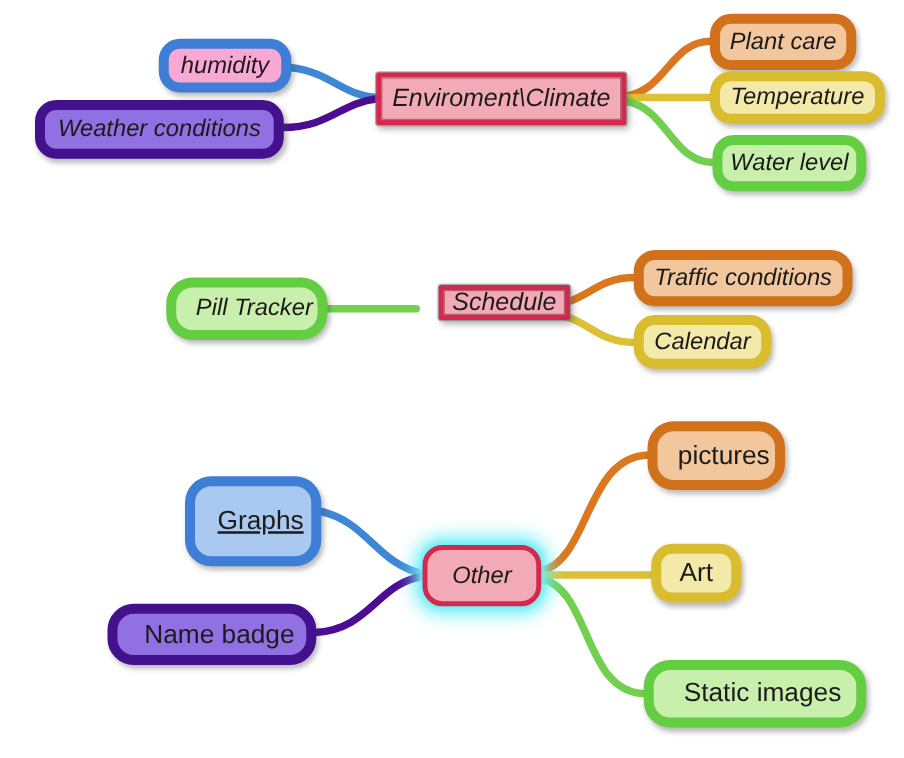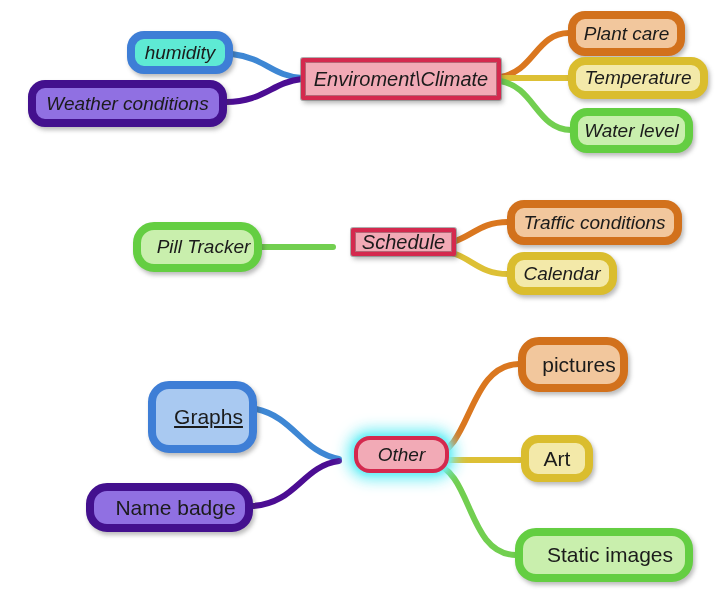--- a/index.html
+++ b/index.html
@@ -55,21 +55,21 @@
   #n-env        { left:301px; top:58px;  width:200px; height:42px; }
   #n-plant      { left:568px; top:11px;  width:117px; height:45px; }
   #n-temp       { left:568px; top:57px;  width:140px; height:42px; }
   #n-water      { left:570px; top:108px; width:123px; height:45px; }
   #n-pill       { left:133px; top:222px; width:129px; height:50px; }
   #n-schedule   { left:331px; top:228px; width:105px; height:28px;margin-left:20px; }
   #n-traffic    { left:507px; top:200px; width:175px; height:45px; }
   #n-calendar   { left:507px; top:252px; width:110px; height:43px; }
   #n-graphs     { left:148px; top:381px; width:109px; height:72px;text-decoration:underline; }
   #n-namebadge  { left:86px;  top:483px; width:167px; height:49px; }
-  #n-other      { left:338px; top:436px; width:95px;  height:37px;margin-left:16px; }
+  #n-other      { left:338px; top:436px; width:95px;  height:49px; }
   #n-pictures   { left:518px; top:337px; width:110px; height:55px; }
   #n-art        { left:521px; top:435px; width:72px;  height:47px; }
   #n-static     { left:515px; top:528px; width:178px; height:54px; }
 </style>
 </head>
 <body>
 
 <div class="canvas" style="background-color: rgb(255, 255, 255); color: rgb(27, 27, 27);">
 
   <svg class="links" viewBox="0 0 723 606" xmlns="http://www.w3.org/2000/svg">
@@ -84,21 +84,21 @@
     <path d="M435,245 C471,243 474,222 508,222" stroke="#da771f"></path>
     <path d="M435,250 C471,252 474,274 508,274" stroke="#ddc035"></path>
 
     <path d="M256,409 C294,417 302,452 339,459" stroke="#3e87d4"></path>
     <path d="M252,506 C296,504 302,466 339,461" stroke="#4c0d93"></path>
     <path d="M432,457 C472,449 468,365 519,364" stroke="#da771f"></path>
     <path d="M432,460 C462,460 490,460 520,460" stroke="#ddc035"></path>
     <path d="M432,463 C473,470 466,554 516,555" stroke="#72cf50"></path>
   </svg>
 
-  <div id="n-humidity" class="node italic" style="background-color: #5eead4; border-color: rgb(62, 126, 214);">humidity</div>
+  <div id="n-humidity" class="node italic" style="background-color: #f9a8d4; border-color: rgb(62, 126, 214);">humidity</div>
 
   <div id="n-weather" class="node italic" style="background-color: rgb(144, 112, 226); border-color: rgb(67, 16, 142);">Weather conditions</div>
 
   <div id="n-env" class="node root italic" style="background-color: rgb(242, 170, 182); border-color: rgb(212, 41, 78);">Enviroment\Climate</div>
 
   <div id="n-plant" class="node italic" style="background-color: rgb(242, 199, 157); border-color: rgb(210, 113, 28);">Plant care</div>
 
   <div id="n-temp" class="node italic" style="background-color: rgb(243, 233, 169); border-color: rgb(218, 189, 46);">Temperature</div>
 
   <div id="n-water" class="node italic" style="background-color: rgb(201, 239, 173); border-color: rgb(100, 206, 66);">Water level</div>

